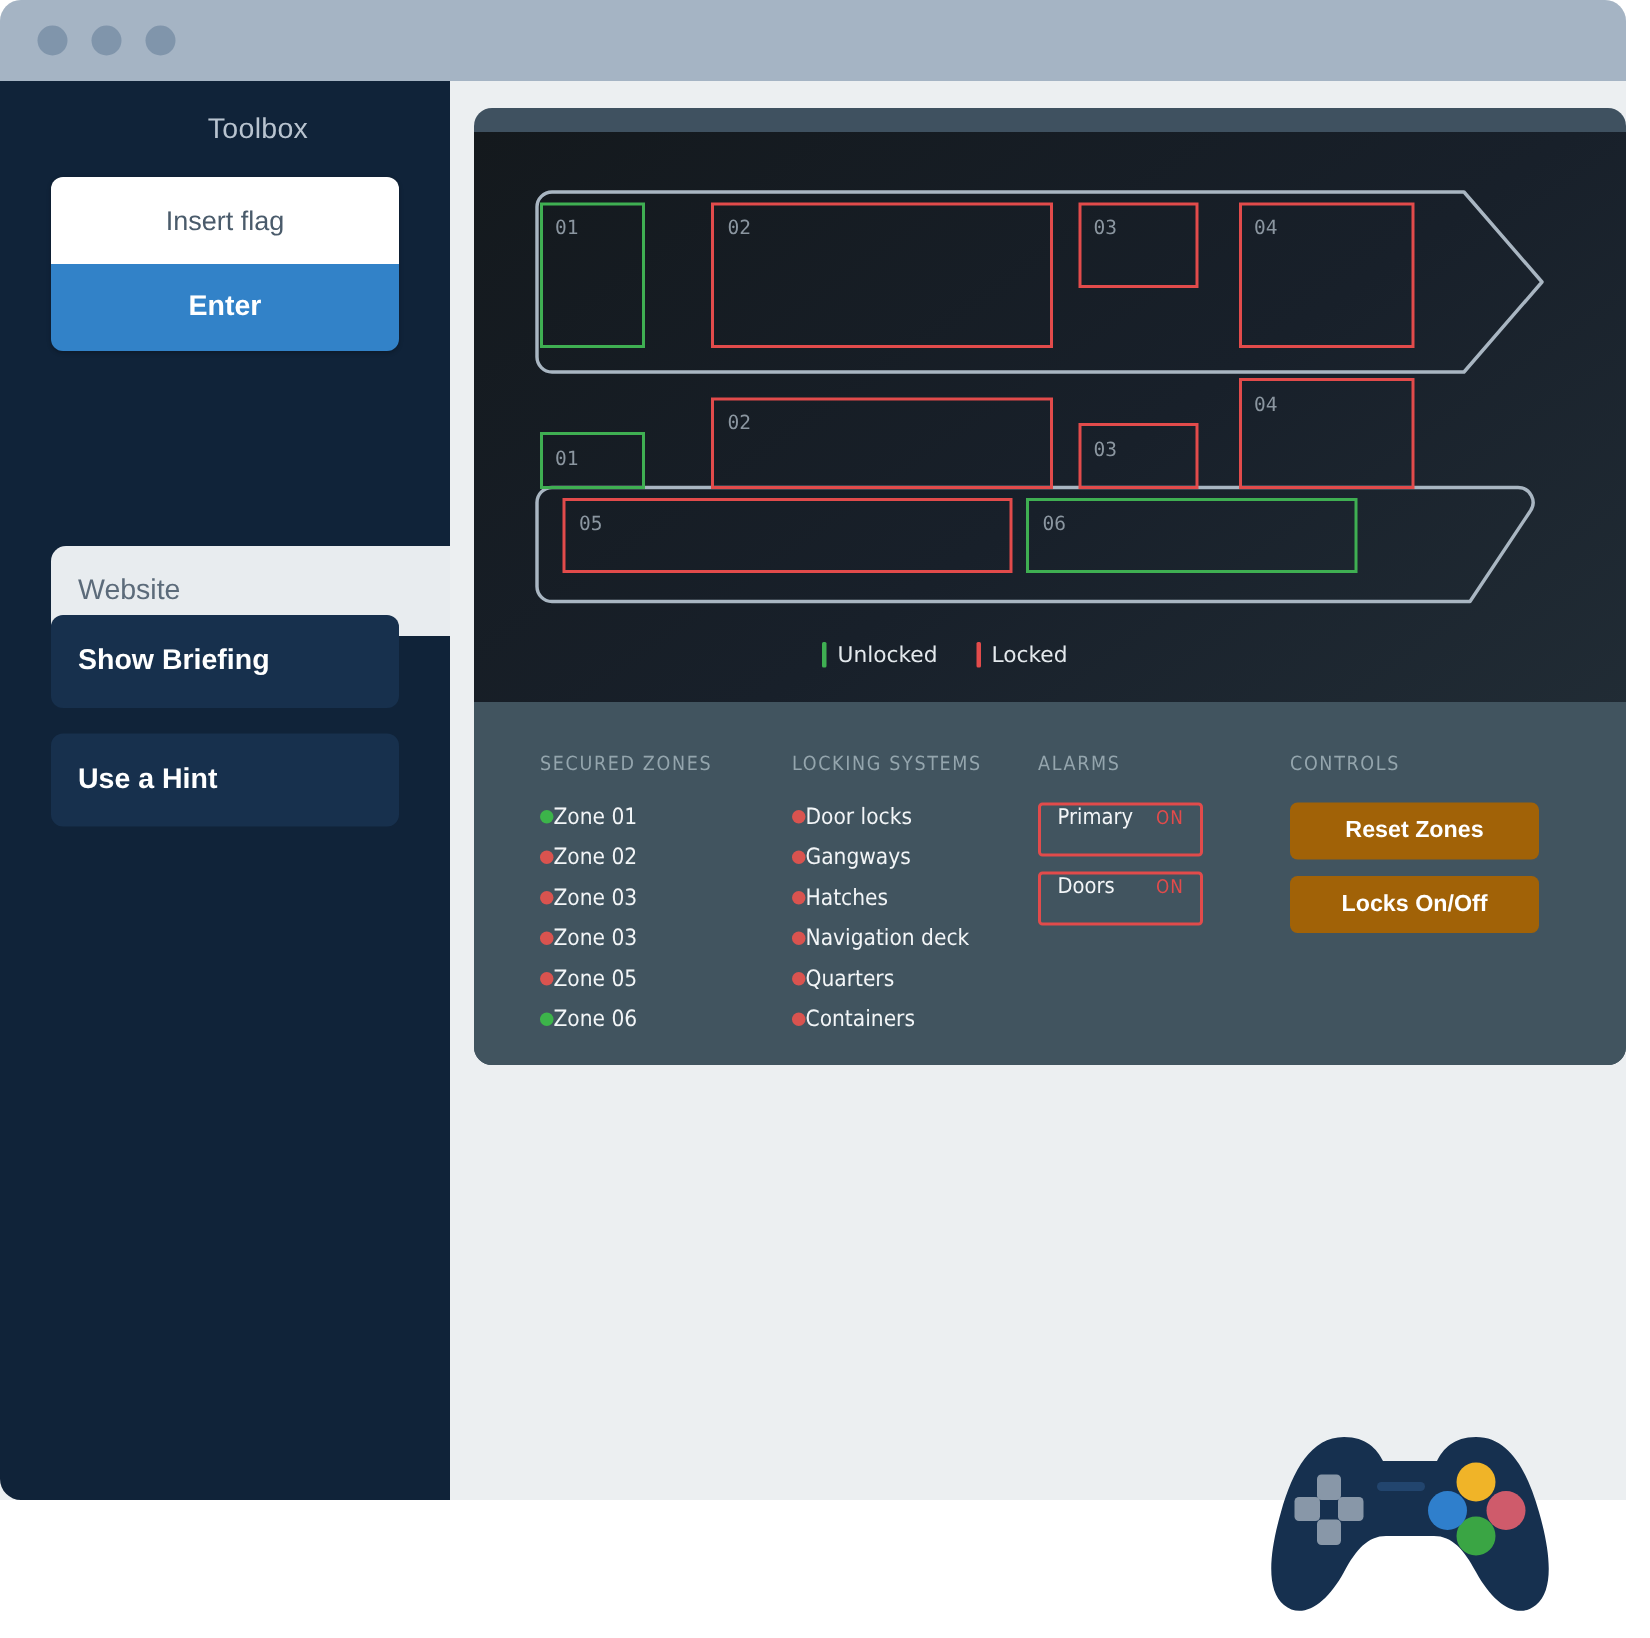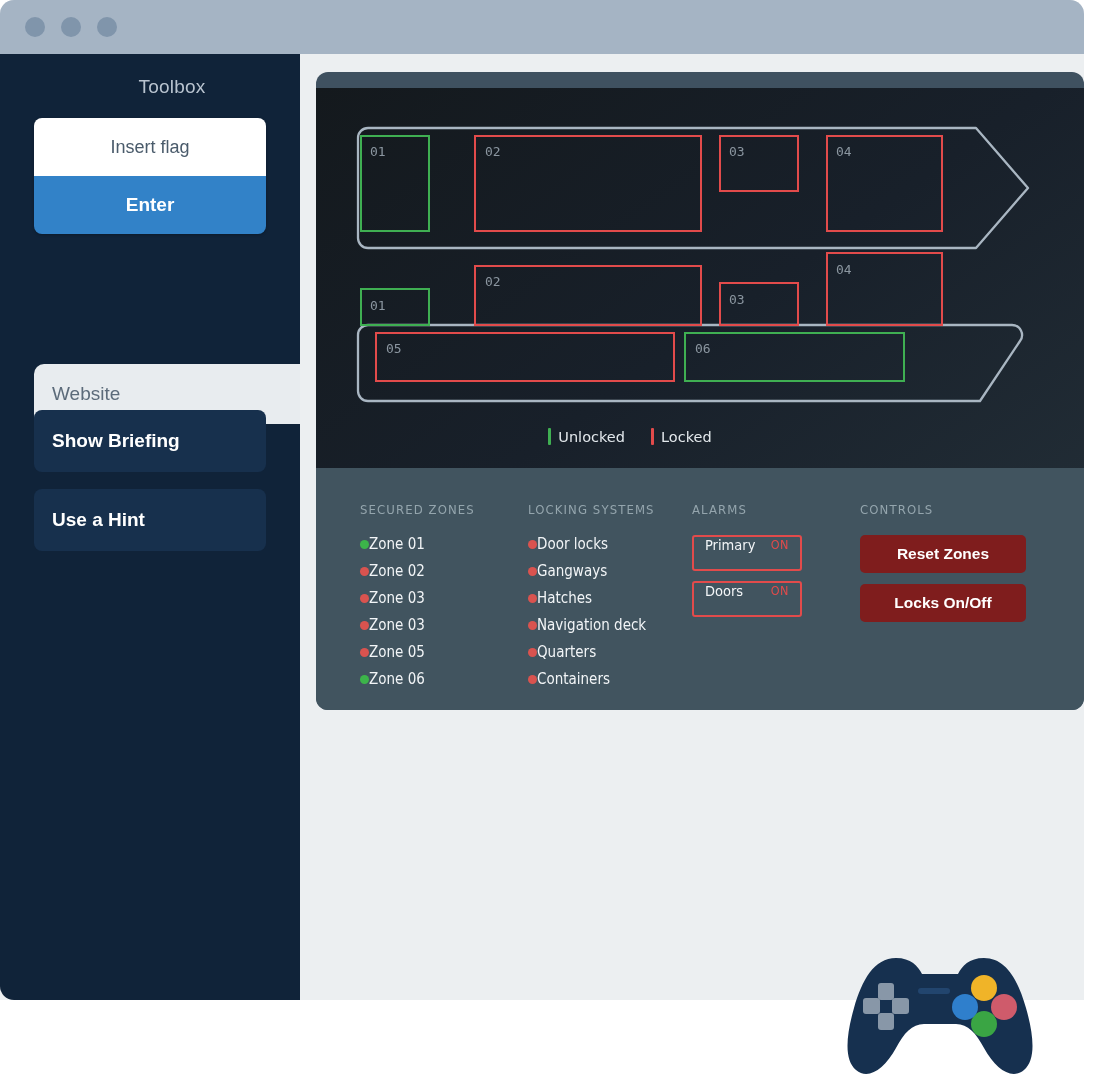--- a/index.html
+++ b/index.html
@@ -129,21 +129,21 @@
     width: 110px; height: 36px; border: 2px solid #e24b4b; border-radius: 3px;
     background: transparent; cursor: pointer;
     display: flex; justify-content: space-between;
     padding: 0 11px; margin-bottom: 10px;
   }
   .alarm-name { color: #f2f5f7; font-size: 14.5px; font-family: "DejaVu Sans", sans-serif; font-stretch: condensed; }
   .alarm-state { color: #e24b4b; font-size: 12.5px; font-family: "DejaVu Sans", sans-serif; font-stretch: condensed; letter-spacing: .5px; }
 
   .ctrl-btn {
     width: 166px; height: 38px; border: 0; border-radius: 5px; cursor: pointer;
-    background: #7f1d1d; color: #ffffff; font-size: 15.5px; font-weight: bold;
+    background: #a16207; color: #ffffff; font-size: 15.5px; font-weight: bold;
     font-family: "Liberation Sans", sans-serif; margin-bottom: 11px;
   }
 
   
   .gamepad { position: absolute; left: 834px; top: 950px; }
 </style>
 </head>
 <body>
 
 <div class="stage">

